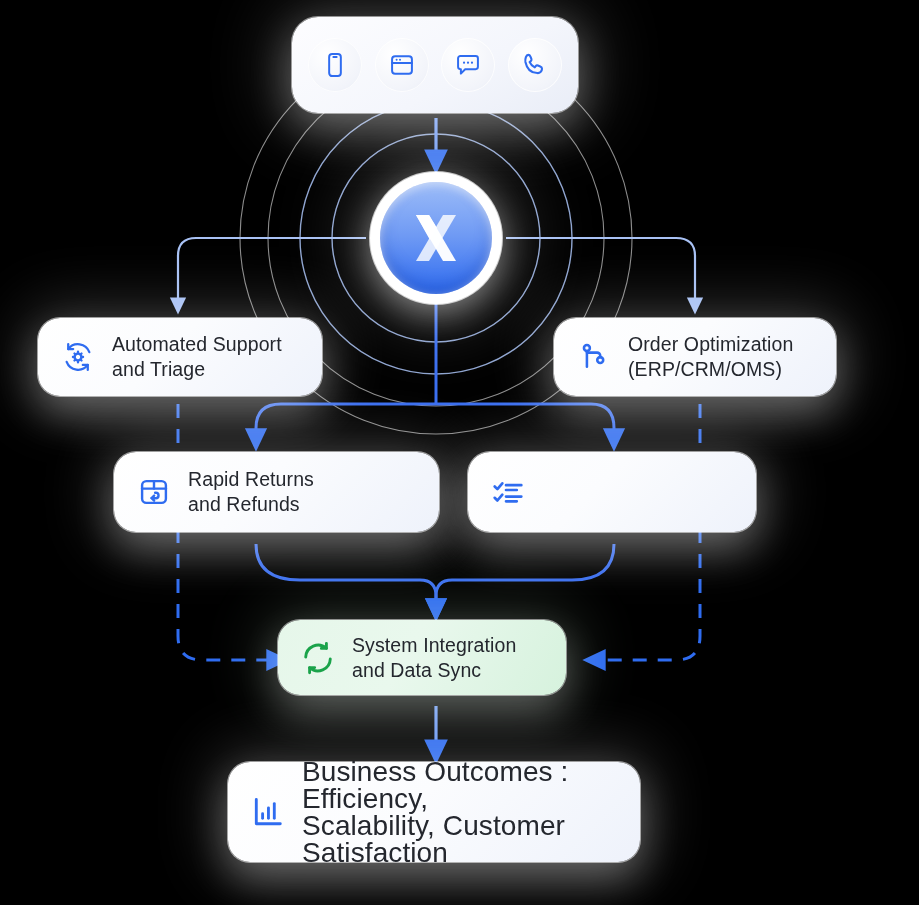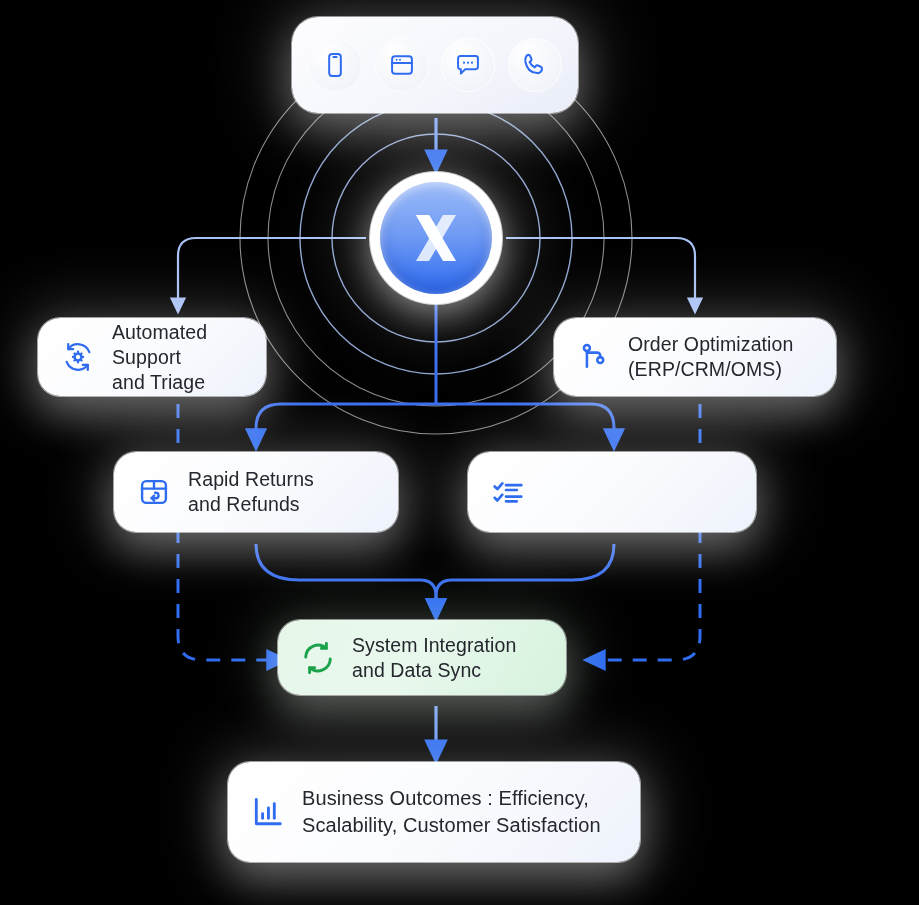--- a/index.html
+++ b/index.html
@@ -30,30 +30,30 @@
   #hub{position:absolute;left:370px;top:172px;width:132px;height:132px;border-radius:50%;
        background:#fff;display:flex;align-items:center;justify-content:center;
        box-shadow:0 10px 34px rgba(255,255,255,.45),0 0 0 1px rgba(255,255,255,.7),
                   0 0 80px 20px rgba(255,255,255,.2);}
   #hubInner{width:112px;height:112px;border-radius:50%;
        background:linear-gradient(180deg,#9cbcf8 0%,#6f9af4 48%,#2f6cf0 100%);
        display:flex;align-items:center;justify-content:center;
        box-shadow:inset 0 3px 10px rgba(255,255,255,.55),inset 0 -8px 16px rgba(20,60,170,.35);}
 
   
-  #cardAuto{left:38px;top:318px;width:228px;height:78px;}
+  #cardAuto{left:38px;top:318px;width:284px;height:78px;}
   #cardOrder{left:554px;top:318px;width:282px;height:78px;}
-  #cardReturns{left:114px;top:452px;width:284px;height:80px;}
+  #cardReturns{left:114px;top:452px;width:325px;height:80px;}
   #cardInv{left:468px;top:452px;width:288px;height:80px;}
   #cardSync{left:278px;top:620px;width:288px;height:75px;
      background:linear-gradient(120deg,#e6f7ea 0%,#e9f8ed 45%,#d6f2dd 100%);
      box-shadow:0 18px 40px rgba(255,255,255,.28),0 0 0 1px rgba(255,255,255,.5),
                 0 0 62px 14px rgba(210,255,220,.16);}
   #cardOutcome{left:228px;top:762px;width:412px;height:100px;}
-  #cardOutcome .tx{font-size:20px;line-height:27px;}
+  #cardOutcome .tx{font-size:28px;line-height:27px;}
 </style>
 </head>
 <body>
 
 <div id="stage">
 
   <svg class="layer" viewBox="0 0 919 905">
     <defs>
       <marker id="arrLight" markerWidth="9" markerHeight="9" refX="4.5" refY="4.5" orient="auto">
         <path d="M0.6,0.8 L8.4,4.5 L0.6,8.2 Z" fill="#a9c2f5"></path>

